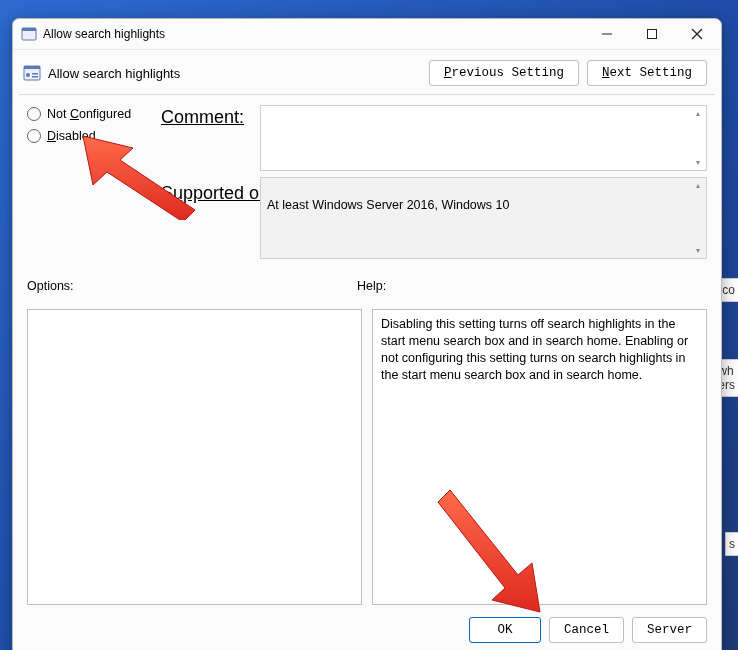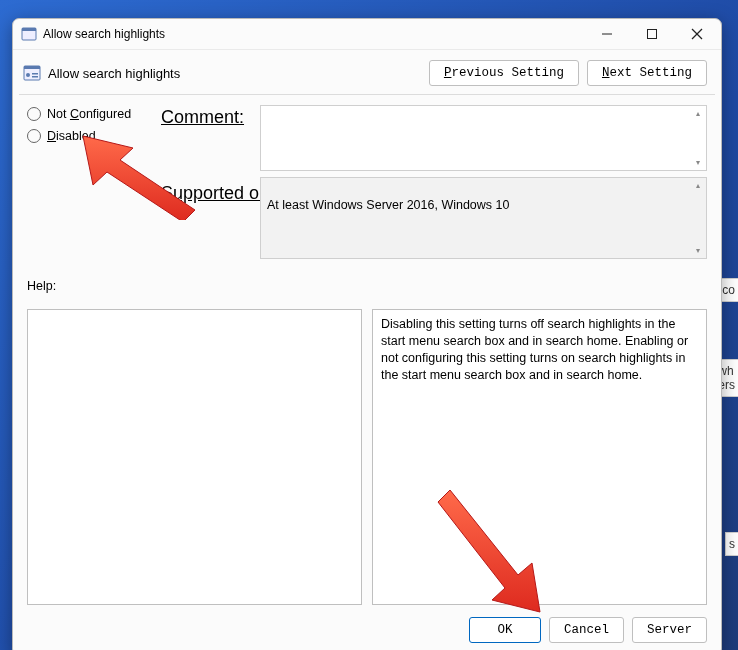--- a/index.html
+++ b/index.html
@@ -262,20 +262,21 @@
       <div class="support-box" style="grid-column:3;">
         <span>At least Windows Server 2016, Windows 10</span>
         <div class="spinner">
             <div>▴</div>
             <div>▾</div>
           </div>
       </div>
     </div>
 
     <div class="oh-labels">
+      <div class="l-opt">Options:</div>
       <div class="l-help">Help:</div>
     </div>
 
     <div class="oh-row">
       <div class="panel options"></div>
       <div class="panel">
         <span>Disabling this setting turns off search highlights in the start menu search box and in search home. Enabling or not configuring this setting turns on search highlights in the start menu search box and in search home.</span>
       </div>
     </div>
 

